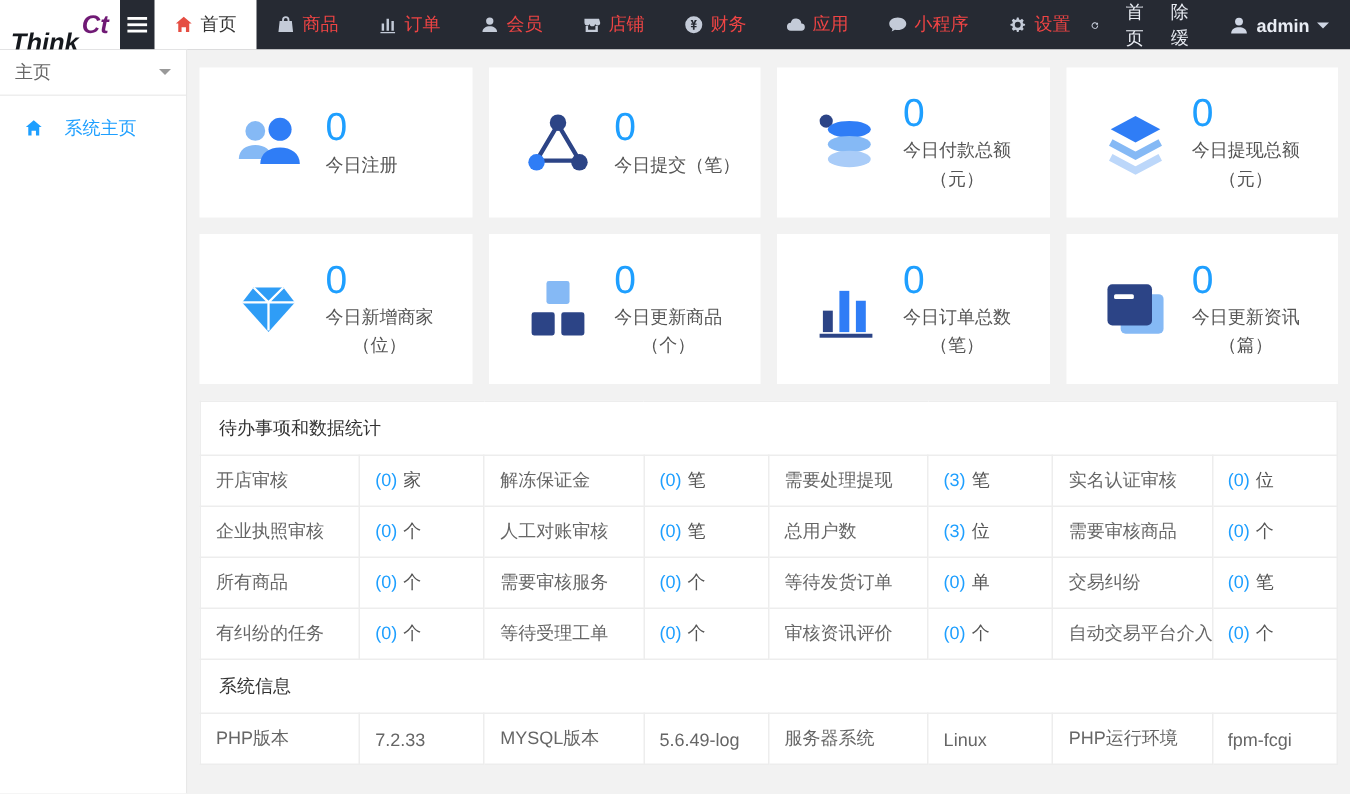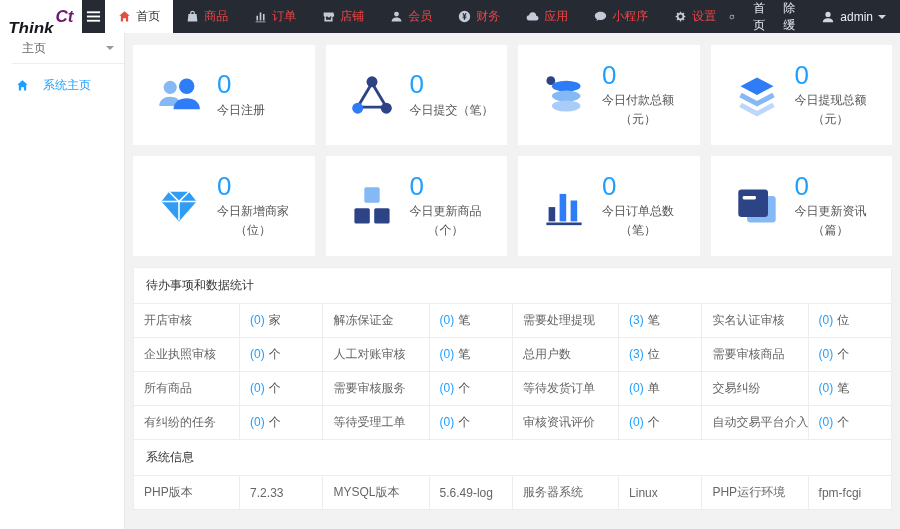--- a/index.html
+++ b/index.html
@@ -19,29 +19,29 @@
     color:#ef4444; cursor:pointer; white-space:nowrap; }
   .nav-item .icon { width:13px; height:13px; color:#c4cbd8; }
   .nav-item .icon svg { width:100%; height:100%; fill:currentColor; display:block; }
   .nav-item.active { background:#fff; color:#333; }
   .nav-item.active .icon { color:#e54d42; }
   .topbar-right { margin-left:auto; display:flex; align-items:center; gap:18px;
     padding-right:14px; font-size:12px; color:#e9edf4; }
   .topbar-right a { color:#e9edf4; text-decoration:none; cursor:pointer; }
   .tb-icon { width:14px; height:14px; display:inline-block; color:#cfd6e4; cursor:pointer; }
   .tb-icon svg { width:100%; height:100%; fill:currentColor; display:block; }
-  .admin-box { display:flex; align-items:center; gap:5px; cursor:pointer; }
+  .admin-box { display:flex; align-items:center; gap:5px; cursor:pointer;font-weight:bold; }
   .caret-down { width:0; height:0; border-left:4px solid transparent; border-right:4px solid transparent;
     border-top:4px solid #cfd6e4; display:inline-block; }
 
   
   .layout { display:flex; height:496px; }
   .sidebar { width:125px; background:#fff; border-right:1px solid #e8e8e8; flex:none; }
   .sidebar-select { height:31px; display:flex; align-items:center; justify-content:space-between;
-    padding:0 10px; border-bottom:1px solid #eee; font-size:12px; color:#666; cursor:pointer;margin-left:12px; }
+    padding:0 10px; border-bottom:1px solid #eee; font-size:12px; color:#666; cursor:pointer; }
   .sidebar-item { display:flex; align-items:center; gap:14px; padding:13px 16px;
     font-size:12px; color:#1e9fff; cursor:pointer; }
   .sidebar-item .icon { width:13px; height:13px; color:#1e9fff; }
   .sidebar-item .icon svg { width:100%; height:100%; fill:currentColor; display:block; }
 
   main { flex:1; background:#f2f2f2; padding:12px 8px; overflow:hidden; }
 
   
   .cards { display:grid; grid-template-columns:repeat(4,1fr); gap:11px; margin-bottom:11px; }
   .card { background:#fff; height:100px; display:flex; align-items:center; padding-left:24px; gap:16px; }
@@ -94,33 +94,33 @@
         <span class="icon">
           <svg viewBox="0 0 16 16">
             <path d="M3 13h2V7H3zm4 0h2V3H7zm4 0h2V5h-2zM2 14h12v1H2z"></path>
           </svg>
         </span>
         <span>订单</span>
       </a>
       <a class="nav-item">
         <span class="icon">
           <svg viewBox="0 0 16 16">
-            <path d="M2 3h12l1 3.5a2.2 2.2 0 0 1-4.3.6 2.2 2.2 0 0 1-4.4 0A2.2 2.2 0 0 1 2 6.5zM3 9v5h10V9h-2v3H5V9z"></path>
-          </svg>
-        </span>
-        <span>店铺</span>
-      </a>
-      <a class="nav-item">
-        <span class="icon">
-          <svg viewBox="0 0 16 16">
             <circle cx="8" cy="5" r="3"></circle>
             <path d="M2 14c0-3.2 3-4.7 6-4.7s6 1.5 6 4.7z"></path>
           </svg>
         </span>
         <span>会员</span>
+      </a>
+      <a class="nav-item">
+        <span class="icon">
+          <svg viewBox="0 0 16 16">
+            <path d="M2 3h12l1 3.5a2.2 2.2 0 0 1-4.3.6 2.2 2.2 0 0 1-4.4 0A2.2 2.2 0 0 1 2 6.5zM3 9v5h10V9h-2v3H5V9z"></path>
+          </svg>
+        </span>
+        <span>店铺</span>
       </a>
       <a class="nav-item">
         <span class="icon">
           <svg viewBox="0 0 16 16">
             <path d="M8 1a7 7 0 1 0 0 14A7 7 0 0 0 8 1zm-2.6 3h1.8L8 6.4 8.8 4h1.8L9 7h1.3v1H8.7v1h1.6v1H8.7v2H7.3v-2H5.7V9h1.6V8H5.7V7H7z"></path>
           </svg>
         </span>
         <span>财务</span>
       </a>
       <a class="nav-item">

